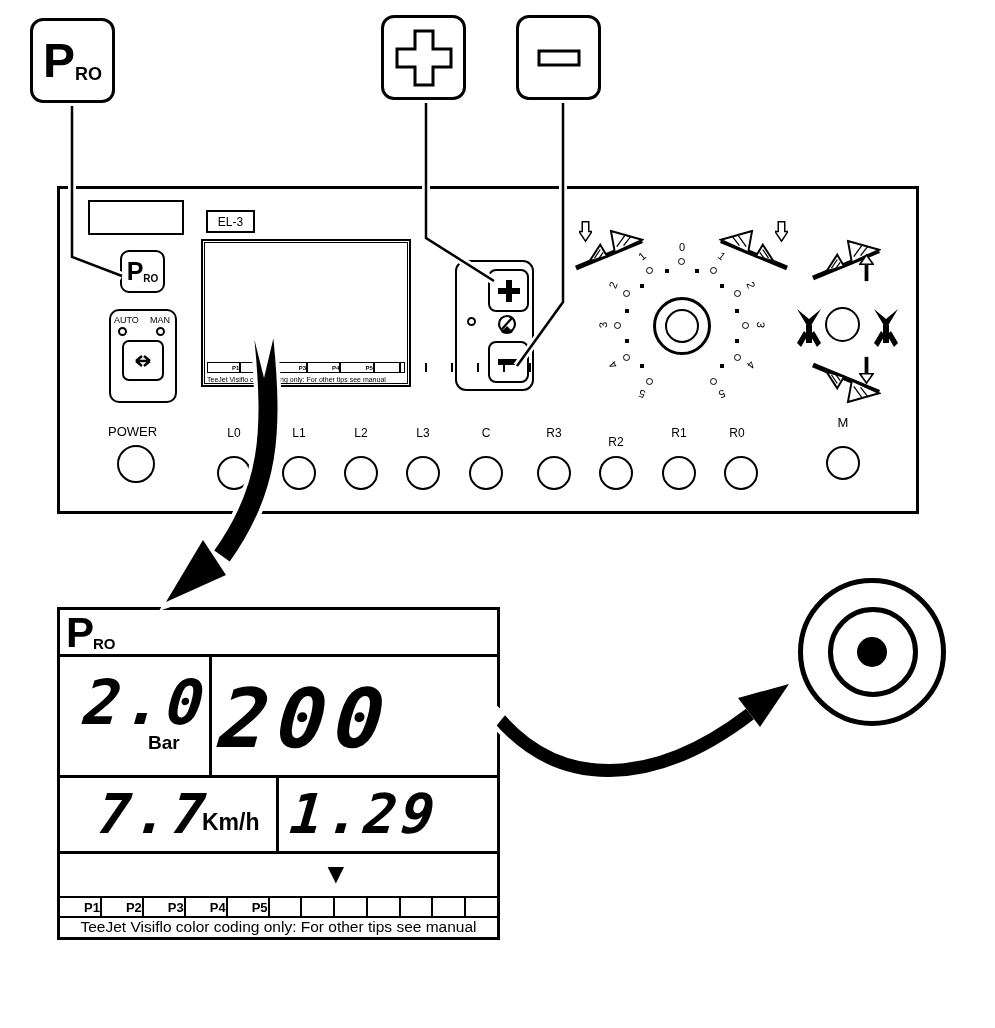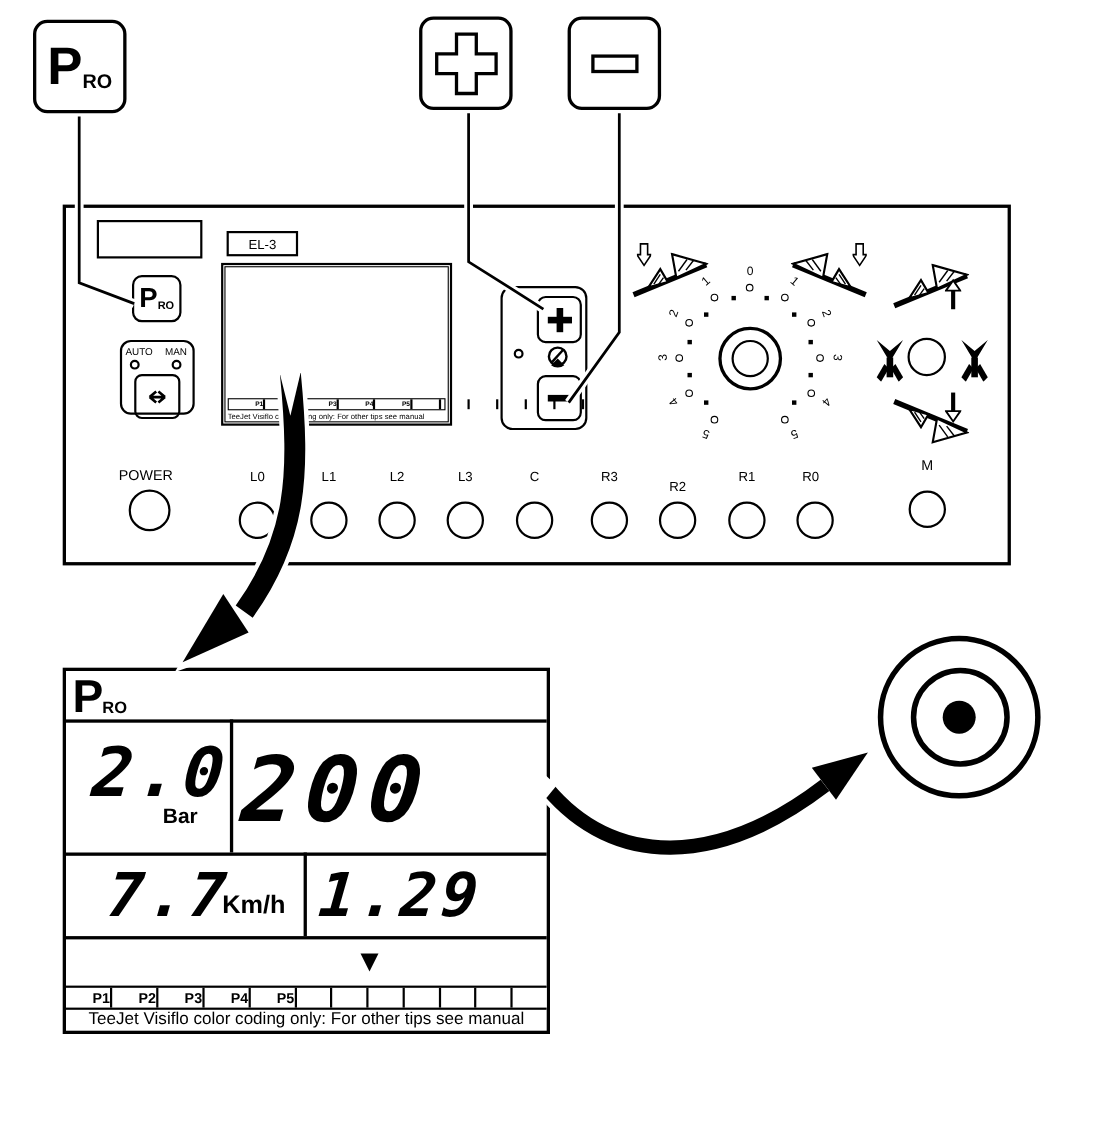--- a/index.html
+++ b/index.html
@@ -46,21 +46,21 @@
   <div class="rbtn" style="left:516px;top:15px;width:85px;height:85px;">
     <svg width="78" height="78" viewBox="0 0 78 78">
       <rect x="19" y="32" width="40" height="14" fill="#fff" stroke="#000" stroke-width="3"></rect>
     </svg>
   </div>
 
   <div class="box" style="left:57px;top:186px;width:862px;height:328px;">
 
     <div class="abs" style="left:28px;top:11px;width:96px;height:35px;border:2px solid #000;box-sizing:border-box;"></div>
 
-    <div class="abs" style="left:146px;top:21px;width:65px;height:23px;border:2px solid #000;box-sizing:border-box;display:flex;align-items:center;justify-content:center;font-size:12px;">
+    <div class="abs" style="left:146px;top:21px;width:49px;height:23px;border:2px solid #000;box-sizing:border-box;display:flex;align-items:center;justify-content:center;font-size:12px;">
       <span>EL-3</span>
     </div>
 
     <div class="abs" style="left:141px;top:50px;width:210px;height:148px;border:2px solid #000;box-sizing:border-box;">
       <div class="abs" style="left:1px;top:1px;right:1px;bottom:1px;border:1px solid #000;"></div>
       <div class="cellrow" style="left:4px;top:121px;width:198px;height:11px;border:1px solid #000;">
         <div class="cell" style="font-size:6px;">P1</div>
         <div class="cell" style="font-size:6px;">P2</div>
         <div class="cell" style="font-size:6px;">P3</div>
         <div class="cell" style="font-size:6px;">P4</div>
@@ -74,21 +74,21 @@
         <div class="cell"></div>
       </div>
       <div class="lbl" style="left:4px;top:135px;width:202px;font-size:7px;overflow:hidden;">TeeJet Visiflo color coding only: For other tips see manual</div>
     </div>
 
     <div class="abs" style="left:60px;top:61px;width:45px;height:43px;border:2.5px solid #000;border-radius:9px;box-sizing:border-box;display:flex;align-items:center;justify-content:center;">
       <span class="pro-p" style="font-size:25px;">P</span>
       <span class="pro-ro" style="font-size:10px;align-self:flex-end;margin-bottom:7px;">RO</span>
     </div>
 
-    <div class="abs" style="left:49px;top:120px;width:68px;height:68px;border:2.5px solid #000;border-radius:10px;box-sizing:border-box;">
+    <div class="abs" style="left:49px;top:120px;width:68px;height:94px;border:2.5px solid #000;border-radius:10px;box-sizing:border-box;">
       <span class="lbl" style="left:3px;top:4px;font-size:9px;">AUTO</span>
       <span class="lbl" style="left:39px;top:4px;font-size:9px;">MAN</span>
       <div class="abs" style="left:7px;top:16px;width:9px;height:9px;border:2px solid #000;border-radius:50%;box-sizing:border-box;"></div>
       <div class="abs" style="left:45px;top:16px;width:9px;height:9px;border:2px solid #000;border-radius:50%;box-sizing:border-box;"></div>
       <div class="abs" style="left:11px;top:29px;width:42px;height:41px;border:2.5px solid #000;border-radius:7px;box-sizing:border-box;display:flex;align-items:center;justify-content:center;">
         <svg width="28" height="16" viewBox="0 0 28 16">
           <path d="M7,8 H21 M7,8 l6,-5 M7,8 l6,5 M21,8 l-6,-5 M21,8 l-6,5" stroke="#000" stroke-width="2.4" fill="none"></path>
         </svg>
       </div>
     </div>

